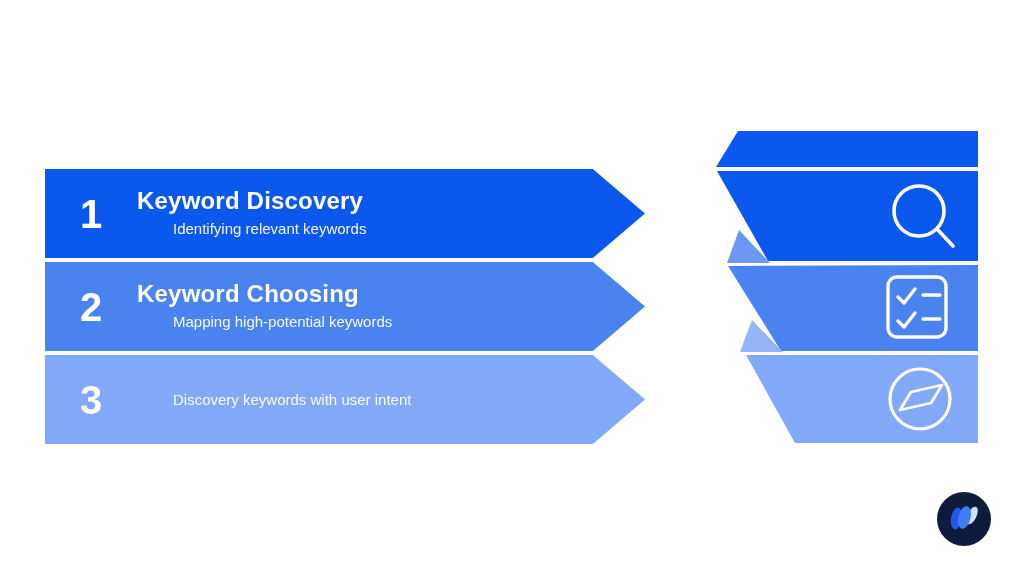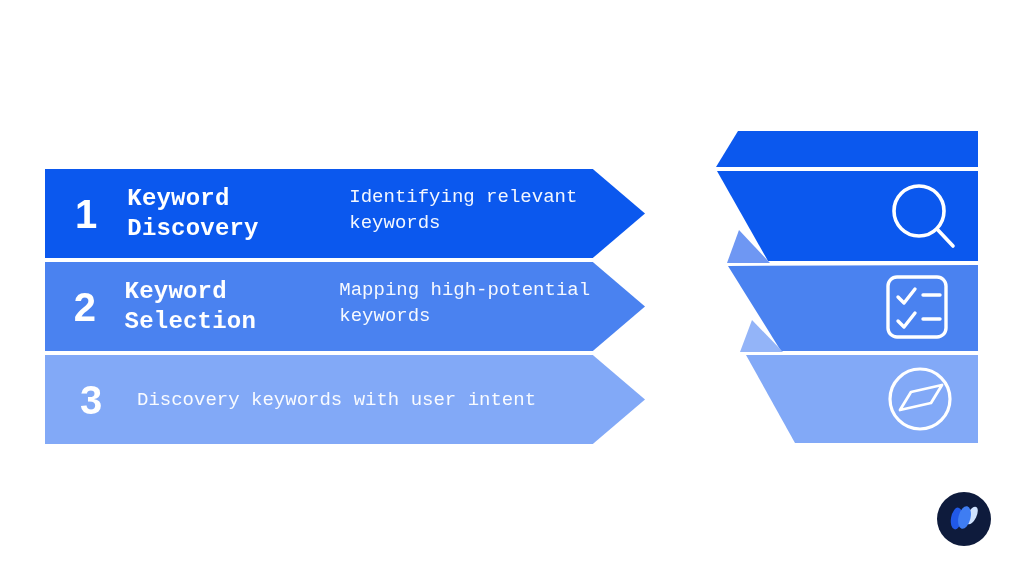--- a/index.html
+++ b/index.html
@@ -23,32 +23,33 @@
   .step.s1 { background: #0b58ee; }
   .step.s2 { background: #4a82f0; }
   .step.s3 { background: #82a9f7; }
   .step-number {
     width: 92px;
     text-align: center;
     font-size: 40px;
     font-weight: 700;
     line-height: 1;
   }
-  .step-text { display: flex; flex-direction: row; font-family: Liberation Mono, monospace; }
+  .step-text { display: flex; flex-direction: column; }
   .step-title {
     font-size: 24px;
     font-weight: 700;
     line-height: 30px;
     letter-spacing: 0.2px;
   }
   .step-desc {
-    font-size: 19px;
+    font-size: 15px;
     font-weight: 400;
     line-height: 26px;
     color: rgba(255,255,255,0.95);
+    margin-left: 36px;
   }
   
   .ribbon { position: absolute; left: 700px; top: 125px; }
   .logo   { position: absolute; left: 936px; top: 491px; }
 </style>
 </head>
 <body>
 
 <div class="canvas">
 
@@ -58,21 +59,21 @@
       <div class="step-number">1</div>
       <div class="step-text">
         <div class="step-title">Keyword Discovery</div>
         <div class="step-desc">Identifying relevant keywords</div>
       </div>
     </div>
 
     <div class="step s2">
       <div class="step-number">2</div>
       <div class="step-text">
-        <div class="step-title">Keyword Selection</div>
+        <div class="step-title">Keyword Choosing</div>
         <div class="step-desc">Mapping high-potential keywords</div>
       </div>
     </div>
 
     <div class="step s3">
       <div class="step-number">3</div>
       <div class="step-text">
         <div class="step-desc">Discovery keywords with user intent</div>
       </div>
     </div>

